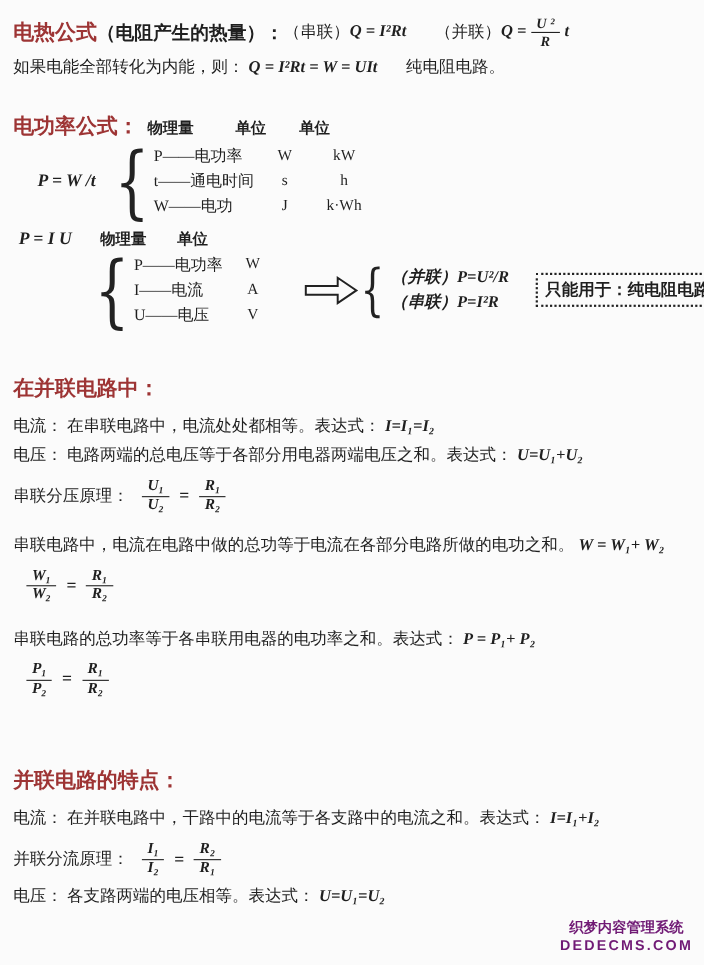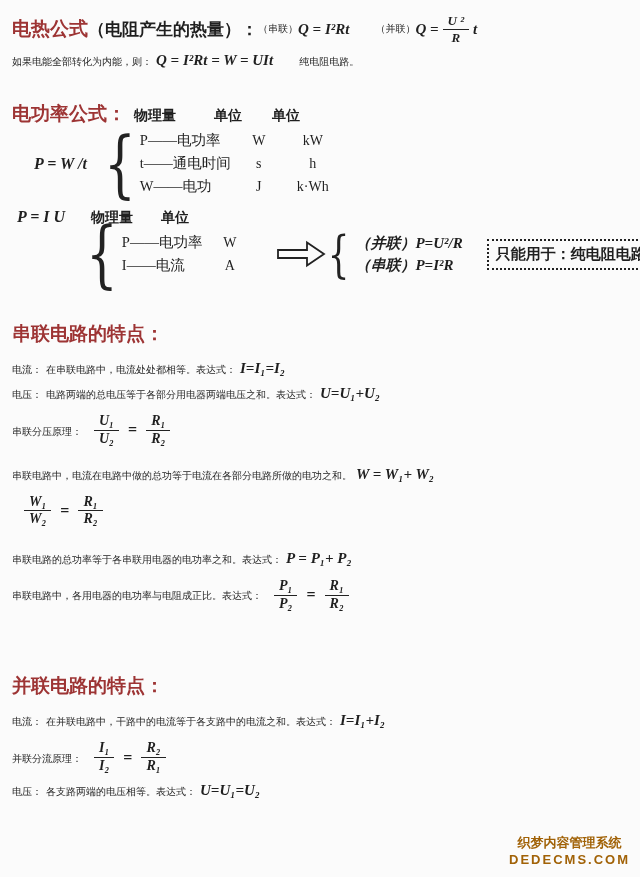--- a/index.html
+++ b/index.html
@@ -8,21 +8,21 @@
     background:#fbfbfb;
     color:#1f1f1f;
     font-family:"Liberation Serif", serif;
     position:relative;
     overflow:hidden;
   }
   .page { padding:14px 16px 0 12px; }
 
   .red-h { color:#9d3434; font-weight:bold; font-size:19px; }
   .blk-h { font-weight:bold; font-size:17px; }
-  .txt   { font-size:10px; }
+  .txt   { font-size:15px; }
   .fml   { font-style:italic; font-weight:bold; font-size:15px; font-family:"Liberation Serif", serif; }
 
   
   .l1 { display:flex; align-items:center; white-space:nowrap; }
   .l2 { margin-top:7px; white-space:nowrap; }
   .sp  { margin-left:26px; }
   .gap { margin-left:22px; }
 
   .frac { display:inline-flex; flex-direction:column; align-items:center; line-height:1.05; font-size:13px; margin:0 4px; }
   .frac .fnum { border-bottom:1.5px solid #222; padding:0 5px 1px; }
@@ -68,21 +68,21 @@
   .mt1 { margin-top:18px; }
   .mt2 { margin-top:22px; }
   .frow { display:flex; align-items:flex-end; margin-top:12px; }
   .flabel { padding-bottom:8px; }
   .freq { display:inline-flex; align-items:center; margin-left:8px; }
   .freq .frac { font-size:14px; font-style:italic; font-weight:bold; }
   .freq .eqs { margin:0 5px; font-weight:bold; }
 
   .watermark {
     position:absolute; right:10px; bottom:8px;
-    text-align:center; color:#a16207; font-weight:bold;
+    text-align:center; color:#701a75; font-weight:bold;
     font-family:"Liberation Sans", sans-serif;
     font-size:13px; line-height:1.3;
   }
   .watermark .wm2 { letter-spacing:2px; }
 </style>
 </head>
 <body>
 
 <div class="page">
 
@@ -145,37 +145,41 @@
       <span class="brace b3">{</span>
       <div class="tbl tbl2">
         <div class="tr">
           <span class="name">P——电功率</span>
           <span class="c1">W</span>
         </div>
         <div class="tr">
           <span class="name">I——电流</span>
           <span class="c1">A</span>
         </div>
+        <div class="tr">
+          <span class="name">U——电压</span>
+          <span class="c1">V</span>
+        </div>
       </div>
       <svg class="arrow" width="50" height="32" viewBox="0 0 50 32">
         <path d="M2 12 L31 12 L31 4.5 L48 16 L31 27.5 L31 20 L2 20 Z" fill="#fbfbfb" stroke="#222" stroke-width="1.8"></path>
       </svg>
       <span class="brace b2">{</span>
       <div class="res">
         <div class="fml">（并联）P=U²/R</div>
         <div class="fml">（串联）P=I²R</div>
       </div>
       <div class="note">
         <span>只能用于：纯电阻电路。</span>
       </div>
     </div>
   </section>
 
   <section class="sec3">
-    <div class="red-h sech">串联电路的特点：</div>
+    <div class="red-h sech">在并联电路中：</div>
     <div class="line">
       <span class="txt">电流：</span>
       <span class="txt">在串联电路中，电流处处都相等。表达式：</span>
       <span class="fml">I=I₁=I₂</span>
     </div>
     <div class="line">
       <span class="txt">电压：</span>
       <span class="txt">电路两端的总电压等于各部分用电器两端电压之和。表达式：</span>
       <span class="fml">U=U₁+U₂</span>
     </div>
@@ -208,21 +212,20 @@
             <span class="fnum">R₁</span>
             <span class="fden">R₂</span>
           </span>
       </span>
     </div>
     <div class="line mt2">
       <span class="txt">串联电路的总功率等于各串联用电器的电功率之和。表达式：</span>
       <span class="fml">P = P₁+ P₂</span>
     </div>
     <div class="frow">
-      <span class="txt flabel">串联电路中，各用电器的电功率与电阻成正比。表达式：</span>
       <span class="freq">
         <span class="frac">
             <span class="fnum">P₁</span>
             <span class="fden">P₂</span>
           </span>
         <span class="eqs">=</span>
         <span class="frac">
             <span class="fnum">R₁</span>
             <span class="fden">R₂</span>
           </span>

